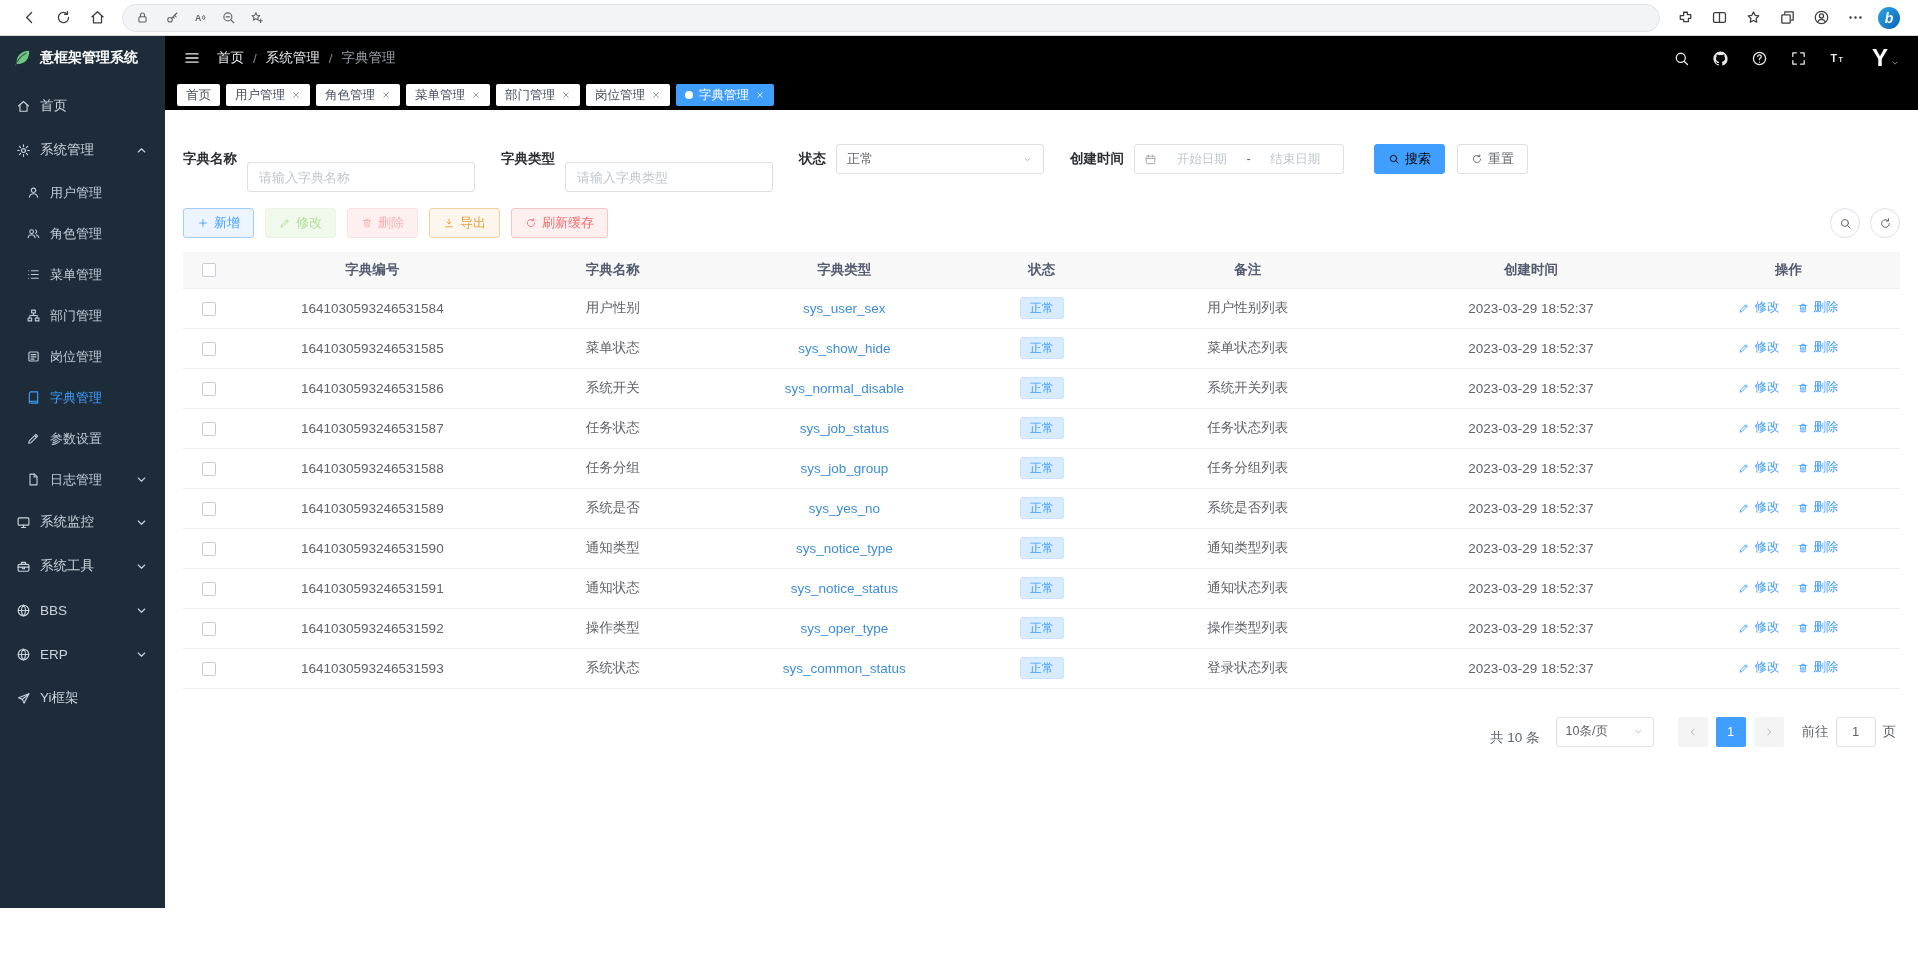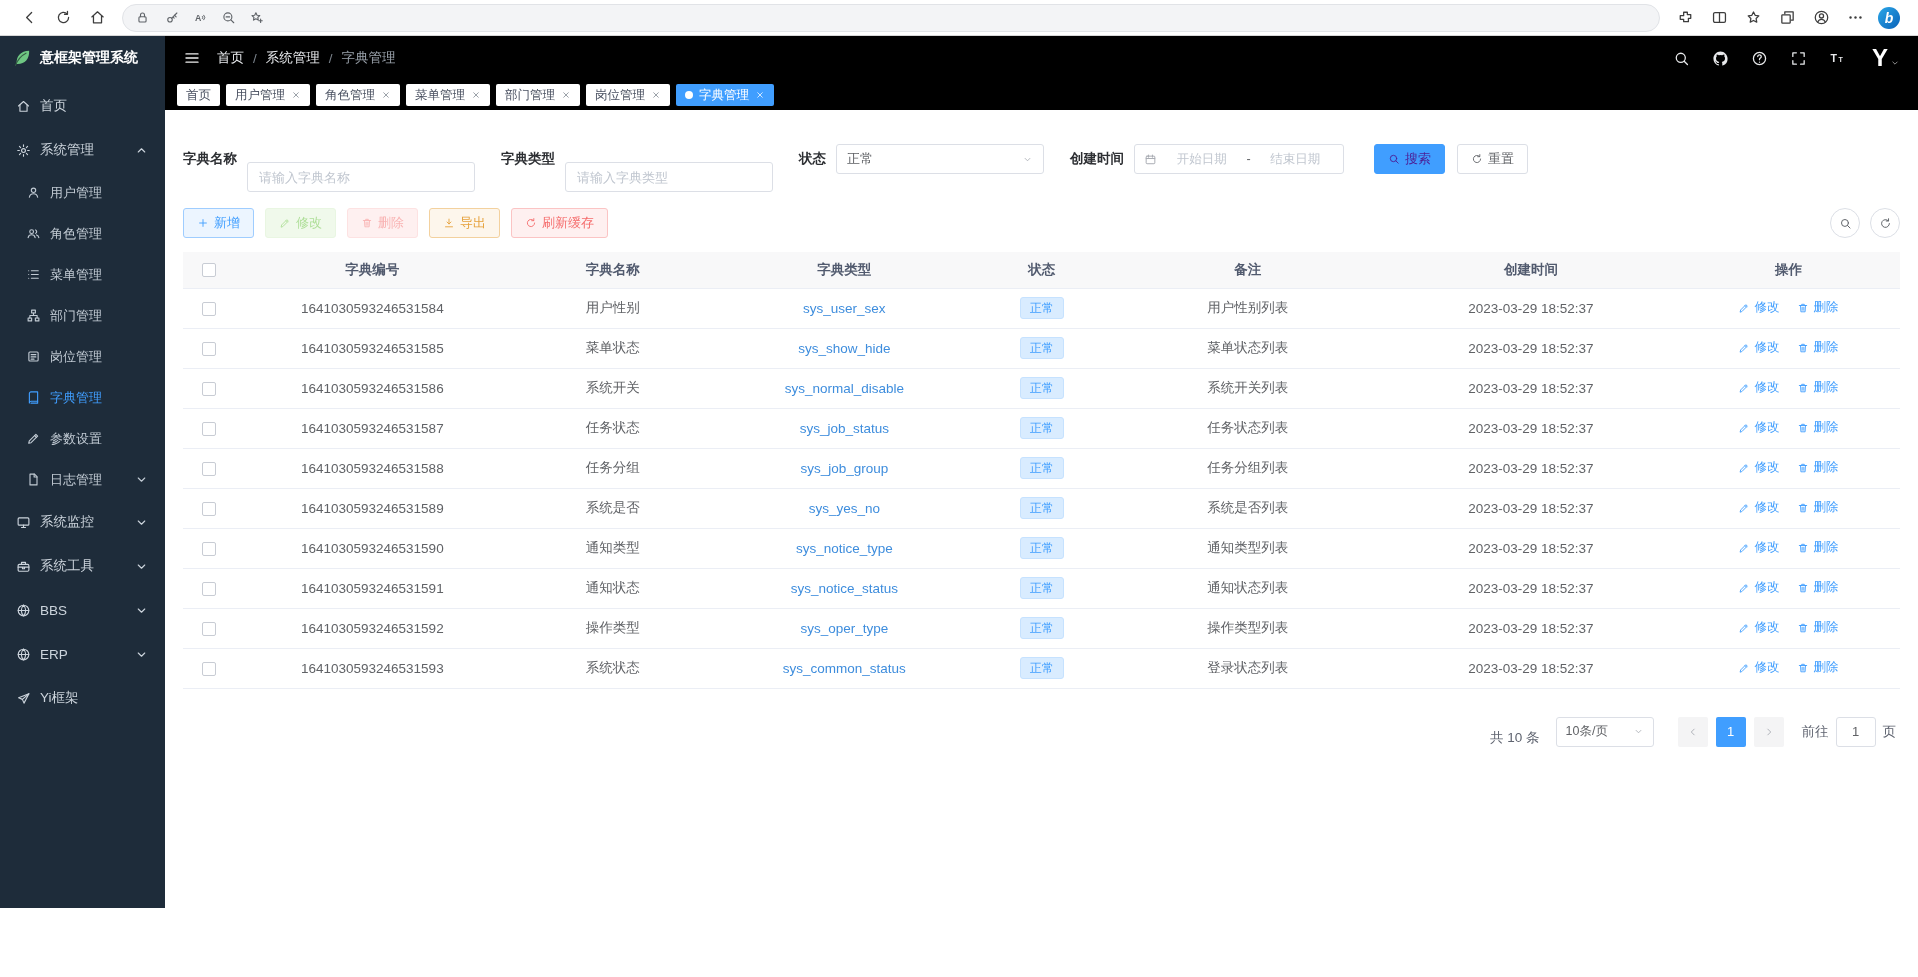--- a/index.html
+++ b/index.html
@@ -82,21 +82,21 @@
   .daterange { width:210px; height:30px; border:1px solid #dcdfe6; border-radius:3px;
     display:flex; align-items:center; gap:6px; padding:0 9px; font-size:12.5px;
     color:#c0c6cf; cursor:pointer; }
   .daterange .ic svg { width:13px; height:13px; color:#a8abb2; }
   .dr-ph { flex:1; text-align:center; }
   .dr-sep { color:#606266; }
   .btn { height:30px; display:inline-flex; align-items:center; gap:5px; padding:0 13px;
     border-radius:3px; font-size:13px; border:1px solid #dcdfe6; background:#fff;
     color:#606266; cursor:pointer; white-space:nowrap; font-family:inherit; }
   .btn .ic svg { width:12px; height:12px; }
-  .btn-search { background:#409eff; border-color:#409eff; color:#4c1d95; margin-left:4px; }
+  .btn-search { background:#409eff; border-color:#409eff; color:#000000; margin-left:4px; }
   .btn-reset { margin-left:12px; }
 
   .toolbar { display:flex; align-items:center; margin-top:16px; }
   .toolbar .btn { margin-right:11px; }
   .btn.plain-primary { background:#ecf5ff; border-color:#9fcdff; color:#409eff; }
   .btn.plain-success { background:#f0f9eb; border-color:#e1f3d8; color:#67c23a; }
   .btn.plain-danger  { background:#fef0f0; border-color:#fbc4c4; color:#f56c6c; }
   .btn.plain-warning { background:#fdf6ec; border-color:#f3d19e; color:#e6a23c;justify-content:flex-end; }
   .btn.disabled { cursor:not-allowed; }
   .btn.disabled.plain-success { color:#afdf99; border-color:#e9f6e2; }

